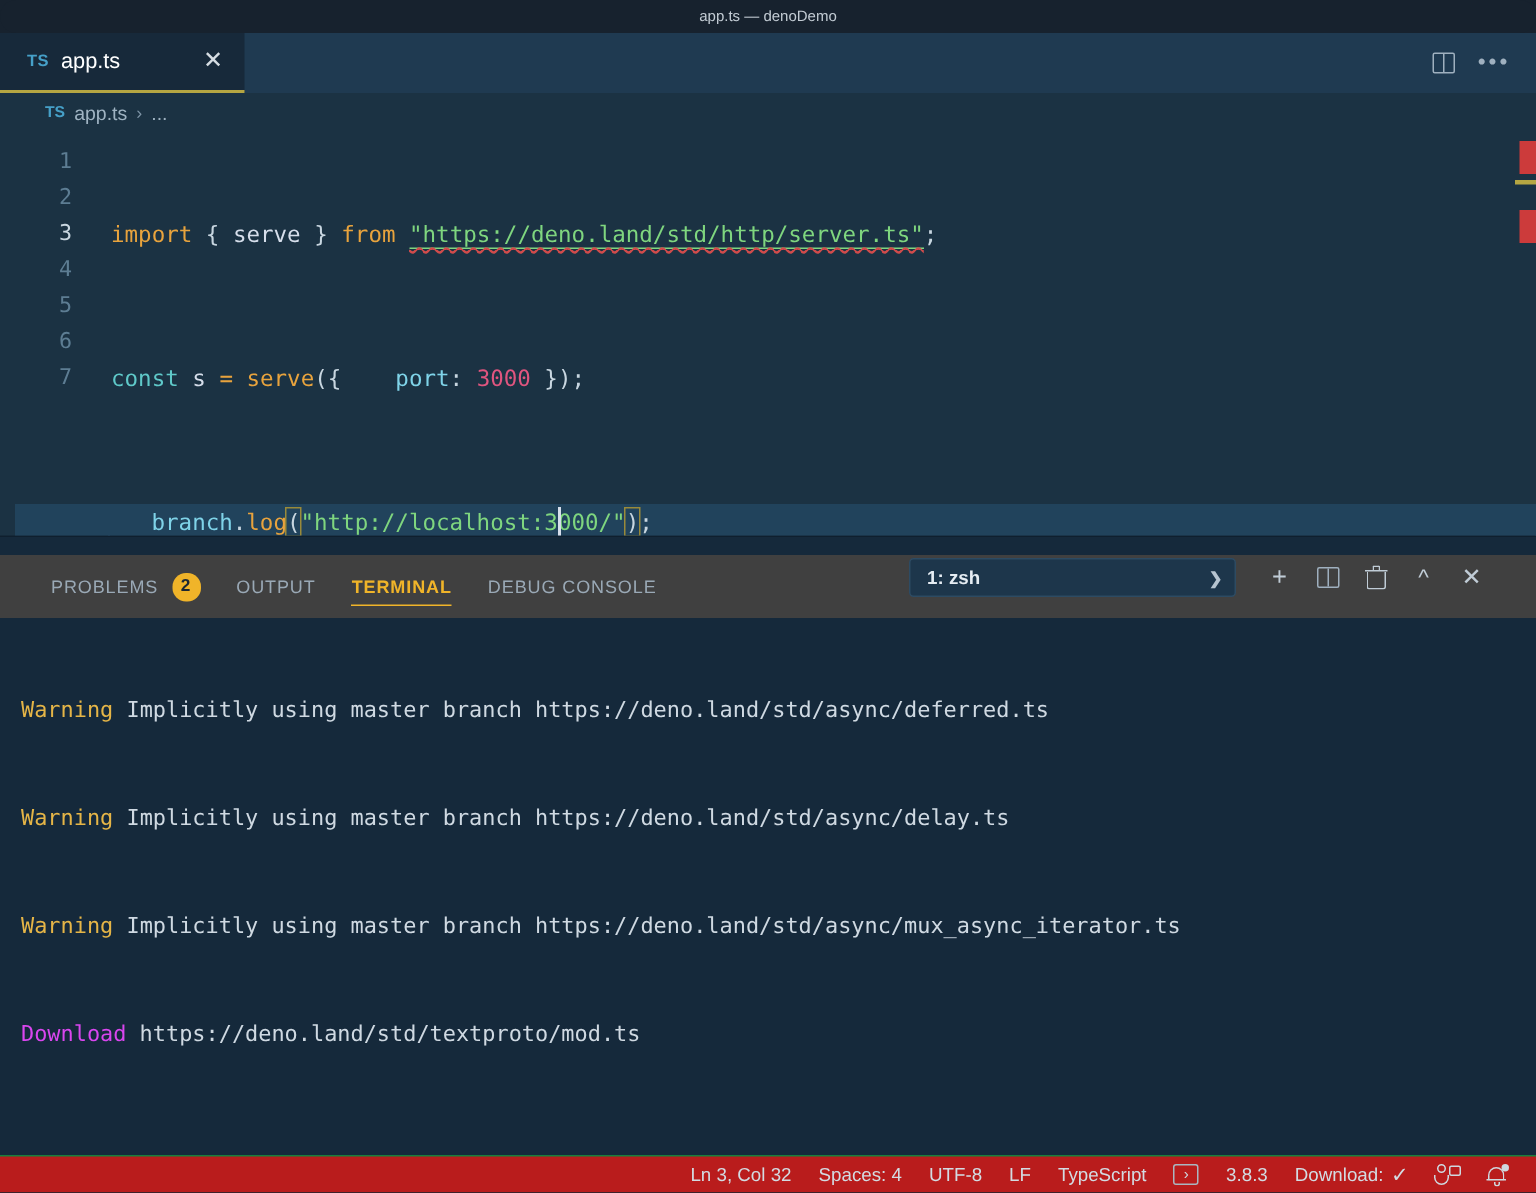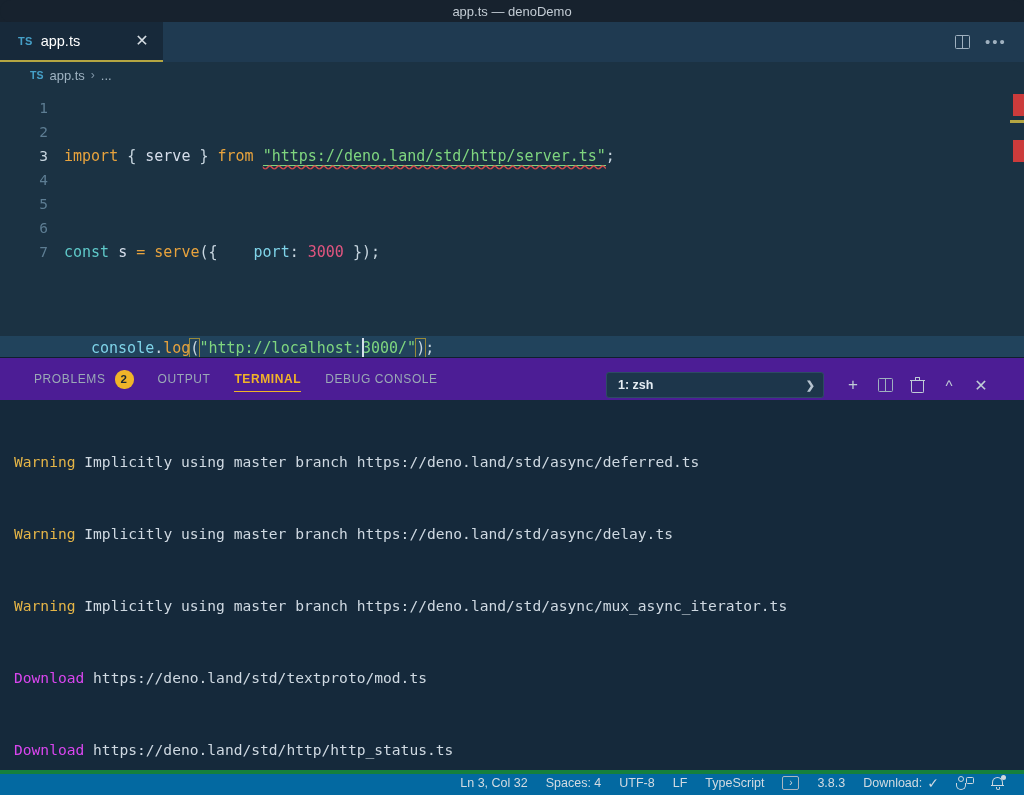--- a/index.html
+++ b/index.html
@@ -9,21 +9,21 @@
     font-family: "Liberation Sans", sans-serif;
     overflow: hidden;
   }
   body { display: flex; flex-direction: column; }
 
   
   .titlebar {
     height: 22px; flex: 0 0 22px;
     background: #17222e;
     display: flex; align-items: center; justify-content: center;
-    color: #c3ccd4; font-size: 13px; border-radius: 11px;
+    color: #c3ccd4; font-size: 10px; border-radius: 11px;
   }
 
   
   .tabstrip {
     height: 40px; flex: 0 0 40px;
     background: #1f3a51;
     display: flex; align-items: stretch; position: relative;
   }
   .tab {
     width: 163px;
@@ -86,21 +86,21 @@
     font-family: "DejaVu Sans Mono", monospace;
     font-size: 14.5px; color: #5d7d93; line-height: 24px;
   }
   .gutter .ln.active { color: #c8d6e0; }
   .code {
     flex: 1 1 auto; padding-top: 8px; position: relative;
     font-family: "DejaVu Sans Mono", monospace;
     font-size: 15px; line-height: 24px; white-space: pre;
     color: #d6deeb;
   }
-  .code .row { height: 24px; position: relative; padding-left: 2px; }
+  .code .row { height: 24px; position: relative; padding-left: 2px; margin-left: 10px; }
   .code .row.cursorline {
     background: #21435c;
     box-shadow: -62px 0 0 #21435c, 300px 0 0 #21435c;
   }
   .tok-kw      { color: #e8a33d; }
   .tok-kw2     { color: #5fc9c9; }
   .tok-fn      { color: #e8a33d; }
   .tok-str     { color: #7fd67f; }
   .tok-num     { color: #e0557f; }
   .tok-prop    { color: #7fd3e8; padding-left: 27px; }
@@ -125,22 +125,22 @@
   .ruler .mark-cur { position: absolute; right: 0; width: 14px; height: 3px; background: #b5a642; }
 
   
   .panel {
     flex: 0 0 413px; height: 413px;
     background: #15293b; display: flex; flex-direction: column;
     border-top: 1px solid #0f1f2e;
   }
   .panel-tabs {
     height: 42px; flex: 0 0 42px;
-    display: flex; align-items: flex-end; gap: 0;
-    padding-left: 22px; background: #4c1d95;
+    display: flex; align-items: flex-start; gap: 0;
+    padding-left: 22px; background: #404040; margin-top: 12px;
   }
   .ptab {
     font-size: 12px; letter-spacing: .6px;
     color: #9aa9b6; padding: 0 12px; height: 42px;
     display: flex; align-items: center; gap: 9px;
     position: relative; cursor: pointer;
   }
   .ptab.active { color: #f0b429; font-weight: bold; }
   .ptab.active::after {
     content: ""; position: absolute; left: 12px; right: 12px; bottom: 8px;
@@ -191,23 +191,23 @@
     font-size: 14.6px; line-height: 24px;
     color: #dbe3ea; white-space: pre;
   }
   .t-warn  { color: #e5b547; }
   .t-dl    { color: #d946ef; margin-top: 27px; }
   .t-url   { color: #cfd9e2; }
 
   
   .statusbar {
     height: 25px; flex: 0 0 25px;
-    background: #0369a1;
-    border-top: 4px solid #15803d;
-    display: flex; align-items: flex-end; justify-content: flex-end;
+    background: #b91c1c;
+    border-top: 1px solid #15803d;
+    display: flex; align-items: center; justify-content: flex-end;
     padding-right: 10px; gap: 0;
     color: #d3dbe2; font-size: 12.5px;
   }
   .sb-item {
     padding: 0 9px; height: 25px; display: flex; align-items: center;
     gap: 5px; cursor: pointer; white-space: nowrap;
   }
   .sb-box {
     border: 1.2px solid #aab6c0; border-radius: 2px;
     width: 17px; height: 14px; display:flex; align-items:center;
@@ -288,21 +288,21 @@
     <div class="ln">5</div>
     <div class="ln">6</div>
     <div class="ln">7</div>
   </div>
 
   <div class="code">
     <div class="row"><span class="tok-kw">import</span><span class="tok-punct"> { </span><span class="tok-var">serve</span><span class="tok-punct"> } </span><span class="tok-kw">from</span> <span class="tok-str squiggle strlink">"https://deno.land/std/http/server.ts"</span><span class="tok-punct">;</span></div>
 
     <div class="row"><span class="tok-kw2">const</span> <span class="tok-var">s</span> <span class="tok-kw">=</span> <span class="tok-fn">serve</span><span class="tok-punct">({ </span><span class="tok-prop">port</span><span class="tok-punct">: </span><span class="tok-num">3000</span><span class="tok-punct"> });</span></div>
 
-    <div class="row cursorline"><span class="tok-prop">console</span><span class="tok-punct">.</span><span class="tok-fn">log</span><span class="bracket-box tok-punct">(</span><span class="tok-str strlink">"http://localhost:3000/"</span><span class="bracket-box tok-punct">)</span><span class="tok-punct">;</span><span class="caret" style="left:300px;top:2px"></span></div>
+    <div class="row cursorline"><span class="tok-prop">branch</span><span class="tok-punct">.</span><span class="tok-fn">log</span><span class="bracket-box tok-punct">(</span><span class="tok-str strlink">"http://localhost:3000/"</span><span class="bracket-box tok-punct">)</span><span class="tok-punct">;</span><span class="caret" style="left:300px;top:2px"></span></div>
 
     
 
     
 
     
 
     
   </div>
 
@@ -353,21 +353,20 @@
         <span style="font-size:16px">✕</span>
       </div>
     </div>
   </div>
 
   <div class="term">
     <div><span class="t-warn">Warning</span><span class="t-url"> Implicitly using master branch https://deno.land/std/async/deferred.ts</span></div>
     <div><span class="t-warn">Warning</span><span class="t-url"> Implicitly using master branch https://deno.land/std/async/delay.ts</span></div>
     <div><span class="t-warn">Warning</span><span class="t-url"> Implicitly using master branch https://deno.land/std/async/mux_async_iterator.ts</span></div>
     <div><span class="t-dl">Download</span><span class="t-url"> https://deno.land/std/textproto/mod.ts</span></div>
-    <div><span class="t-dl">Download</span><span class="t-url"> https://deno.land/std/http/http_status.ts</span></div>
     
     
     
     
 
     
 
     
     
     

